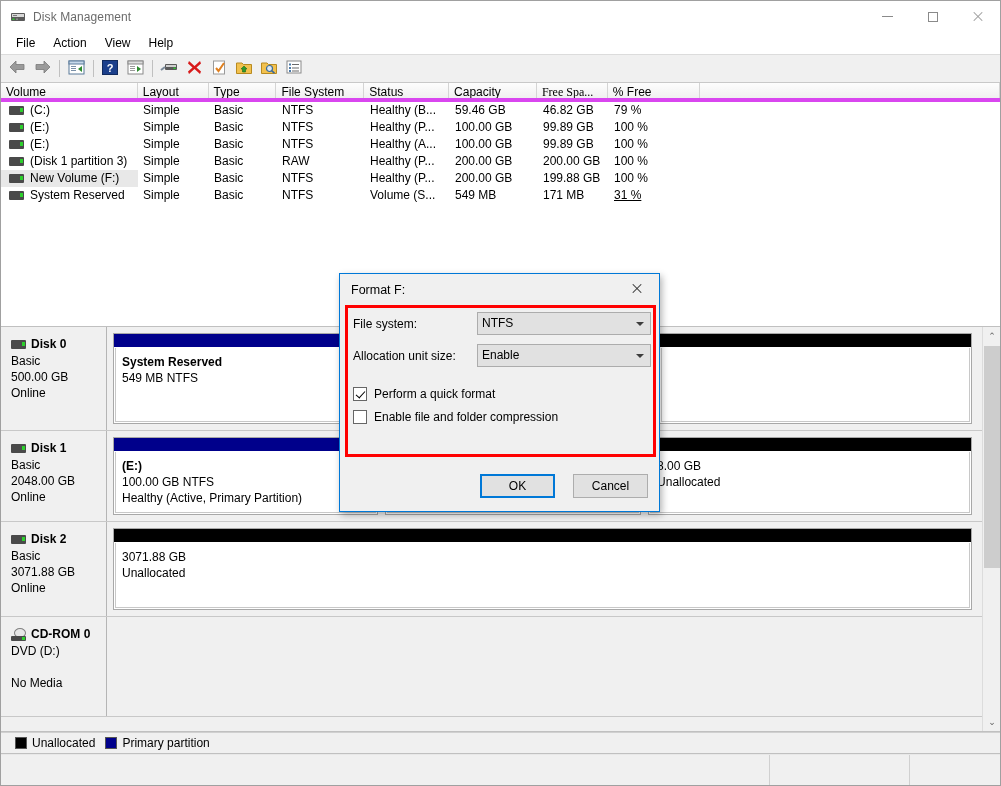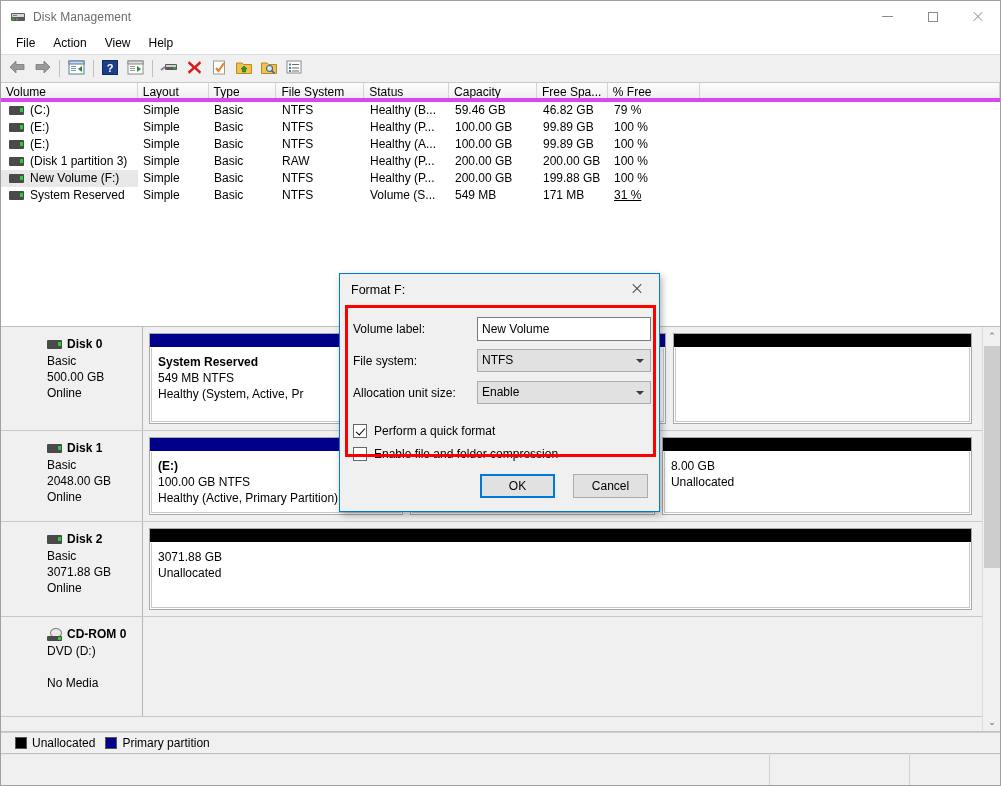--- a/index.html
+++ b/index.html
@@ -210,21 +210,20 @@
     right: 18px;
     bottom: 0;
     overflow: hidden;
     background: #f0f0f0;
   }
   .disk-row {
     display: flex;
     border-bottom: 1px solid #c8c8c8;
     background: #f0f0f0;
     box-sizing: border-box;
-    padding-left: 36px;
   }
   .disk-info {
     width: 106px;
     flex: none;
     box-sizing: border-box;
     border-right: 1px solid #b5b5b5;
     padding: 9px 0 0 10px;
     font-size: 12px;
     line-height: 16px;
     background: #f0f0f0;
@@ -713,21 +712,21 @@
     </div>
 
     <div class="vol-panel">
       <div class="vol-header" id="vol-header">
           <div class="vh-cell" style="width: 137px;">Volume</div>
           <div class="vh-cell" style="width: 71px;">Layout</div>
           <div class="vh-cell" style="width: 68px;">Type</div>
           <div class="vh-cell" style="width: 88px;">File System</div>
           <div class="vh-cell" style="width: 85px;">Status</div>
           <div class="vh-cell" style="width: 88px;">Capacity</div>
-          <div class="vh-cell" style="width: 71px;">Free Spa...</div>
+          <div class="vh-cell" style="width: 71px; font-family: Liberation Serif, serif;">Free Spa...</div>
           <div class="vh-cell" style="width: 92px;">% Free</div>
           <div class="vh-cell" style="width: 301px;"></div>
         </div>
       <div class="vol-rows" id="vol-rows">
           <div class="vol-row">
             <div class="vr-cell vol-name" style="width: 137px;">
               <span class="vol-icon"></span>
               <span>(C:)</span>
             </div>
             <div class="vr-cell" style="width: 71px;">Simple</div>
@@ -817,21 +816,20 @@
               <div>Basic</div>
               <div>500.00 GB</div>
               <div>Online</div>
             </div>
             <div class="disk-bars">
               <div class="part" style="flex: 157 1 0px;">
                 <div class="part-bar primary"></div>
                 <div class="part-body">
                   <div class="part-name">System Reserved</div>
                   <div>549 MB NTFS</div>
-                  <div>Healthy (System, Active, Pr</div>
                 </div>
               </div>
               <div class="part" style="flex: 200 1 0px;">
                 <div class="part-bar primary"></div>
                 <div class="part-body">
                   <div class="part-name">(C:)</div>
                   <div>59.46 GB NT</div>
                   <div>Healthy (Bo</div>
                 </div>
               </div>
@@ -940,24 +938,20 @@
     <div class="dlg-title">
       <span>Format F:</span>
       <div class="dlg-close">
         <div class="x"></div>
       </div>
     </div>
 
     <div class="red-box" style="border-color: rgb(255, 0, 0);"></div>
 
     <div class="dlg-body">
-      <div class="field-row r1">
-        <div class="field-label">Volume label:</div>
-        <input class="textbox" type="text" value="New Volume" style="">
-      </div>
       <div class="field-row r2">
         <div class="field-label">File system:</div>
         <div class="combo">
           <span>NTFS</span>
           <span class="cb-arrow"></span>
         </div>
       </div>
       <div class="field-row r3">
         <div class="field-label">Allocation unit size:</div>
         <div class="combo">

